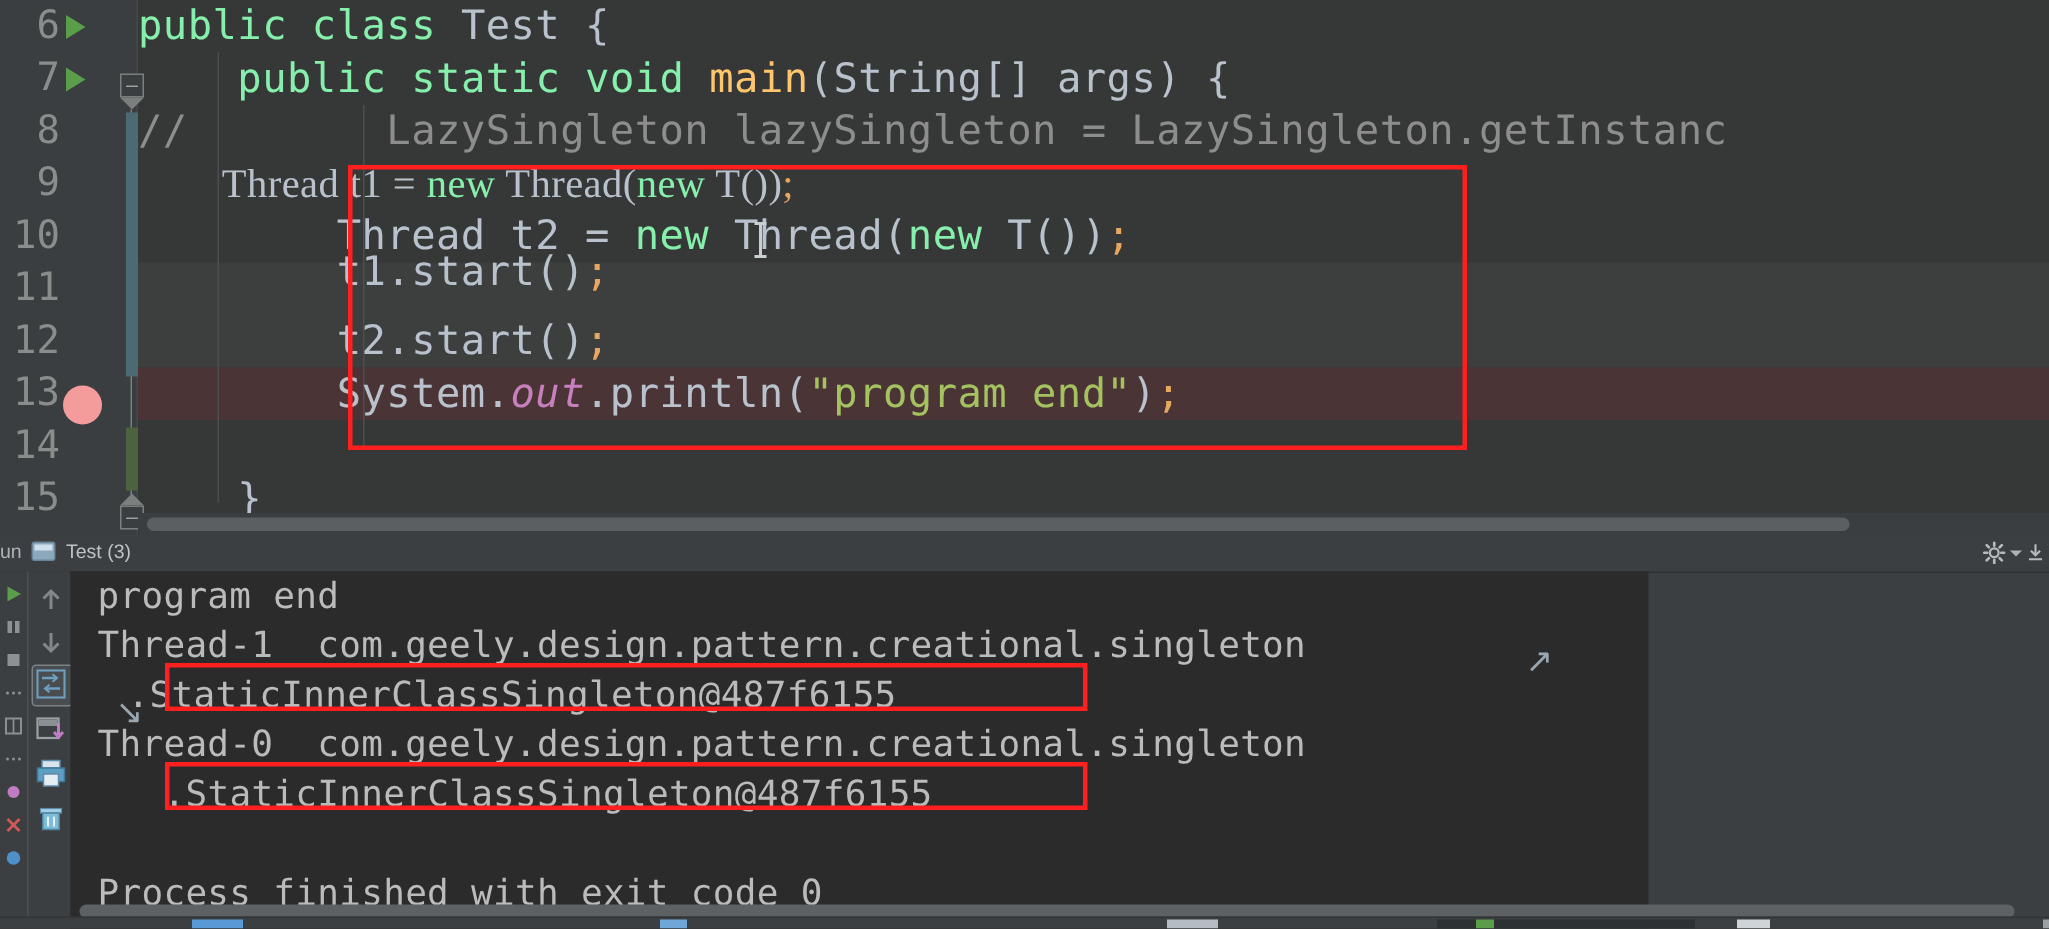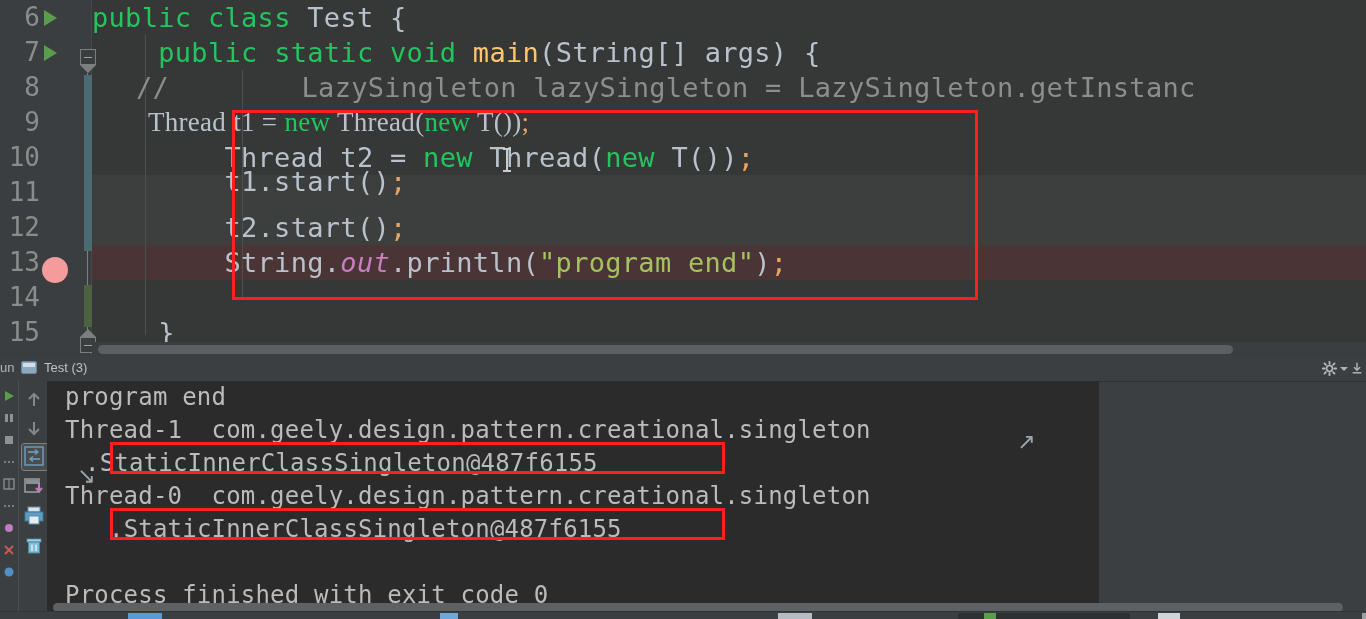--- a/index.html
+++ b/index.html
@@ -74,21 +74,21 @@
     font-size: 27px;
     color: #a9b7c6;
     letter-spacing: 0.3px;
   }
   .hl-line {
     position: absolute; left: 0; right: 0; height: 35px;
   }
   .ln-highlight { background: #3d3f3e; }
   .ln-breakline { background: #4a3435; }
 
-  .t-kw    { color: #22c55e; }
+  .t-kw    { color: #86efac; }
   .t-plain { color: #b9c2cc; }
   .t-fn    { color: #ffc66d; }
   .t-cmt   { color: #8d8d8d; }
   .t-str   { color: #a5c261; }
   .t-field { color: #c77fbd; font-style: italic; }
   .t-semi  { color: #e8a760; }
 
   .indent-guide {
     position: absolute; width: 1px; background: #4b4f51;
   }
@@ -255,26 +255,26 @@
       <div class="hl-line ln-highlight" style="top:175px;"></div>
       <div class="hl-line ln-highlight" style="top:210px;"></div>
       <div class="hl-line ln-breakline" style="top:245px;"></div>
 
       <div class="indent-guide" style="left:53px; top:35px; height:300px;"></div>
       <div class="indent-guide" style="left:150px; top:70px; height:230px;"></div>
 
       <div id="code-lines">
           <div class="code-line" style="top: 0px;"><span class="t-kw">public</span><span class="t-plain"> </span><span class="t-kw">class</span><span class="t-plain"> </span><span class="t-plain">Test</span><span class="t-plain"> {</span></div>
           <div class="code-line" style="top: 35px;"><span class="t-plain">    </span><span class="t-kw">public</span><span class="t-plain"> </span><span class="t-kw">static</span><span class="t-plain"> </span><span class="t-kw">void</span><span class="t-plain"> </span><span class="t-fn">main</span><span class="t-plain">(String[] args) {</span></div>
-          <div class="code-line" style="top: 70px; padding-left: 44px;"><span class="t-cmt">//        LazySingleton lazySingleton = LazySingleton.getInstanc</span></div>
+          <div class="code-line" style="top: 70px;"><span class="t-cmt">//        LazySingleton lazySingleton = LazySingleton.getInstanc</span></div>
           <div class="code-line" style="top: 105px; font-family: Liberation Serif, serif;"><span class="t-plain">        Thread t1 = </span><span class="t-kw">new</span><span class="t-plain"> Thread(</span><span class="t-kw">new</span><span class="t-plain"> T())</span><span class="t-semi">;</span></div>
           <div class="code-line" style="top: 140px;"><span class="t-plain">        Thread t2 = </span><span class="t-kw">new</span><span class="t-plain"> Thread(</span><span class="t-kw">new</span><span class="t-plain"> T())</span><span class="t-semi">;</span></div>
           <div class="code-line" style="top: 164px; text-align: right;"><span class="t-plain">        t1.start()</span><span class="t-semi">;</span></div>
           <div class="code-line" style="top: 210px;"><span class="t-plain">        t2.start()</span><span class="t-semi">;</span></div>
-          <div class="code-line" style="top: 245px;"><span class="t-plain">        String.</span><span class="t-field">out</span><span class="t-plain">.println(</span><span class="t-str">"program end"</span><span class="t-plain">)</span><span class="t-semi">;</span></div>
+          <div class="code-line" style="top: 245px;"><span class="t-plain">        System.</span><span class="t-field">out</span><span class="t-plain">.println(</span><span class="t-str">"program end"</span><span class="t-plain">)</span><span class="t-semi">;</span></div>
           <div class="code-line" style="top: 280px;"><span class="t-plain"></span></div>
           <div class="code-line" style="top: 315px;"><span class="t-plain">    }</span></div>
         </div>
 
       <div class="caret" style="left:414px; top:148px; height:24px;"></div>
     </div>
 
     <div class="h-scroll-track">
       <div class="h-scroll-thumb"></div>
     </div>

